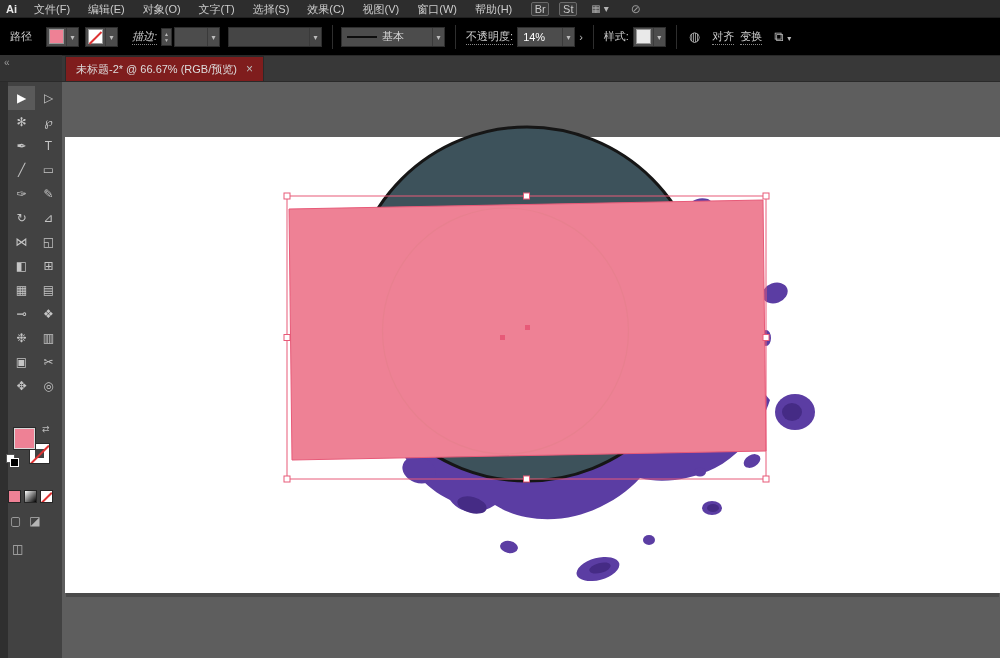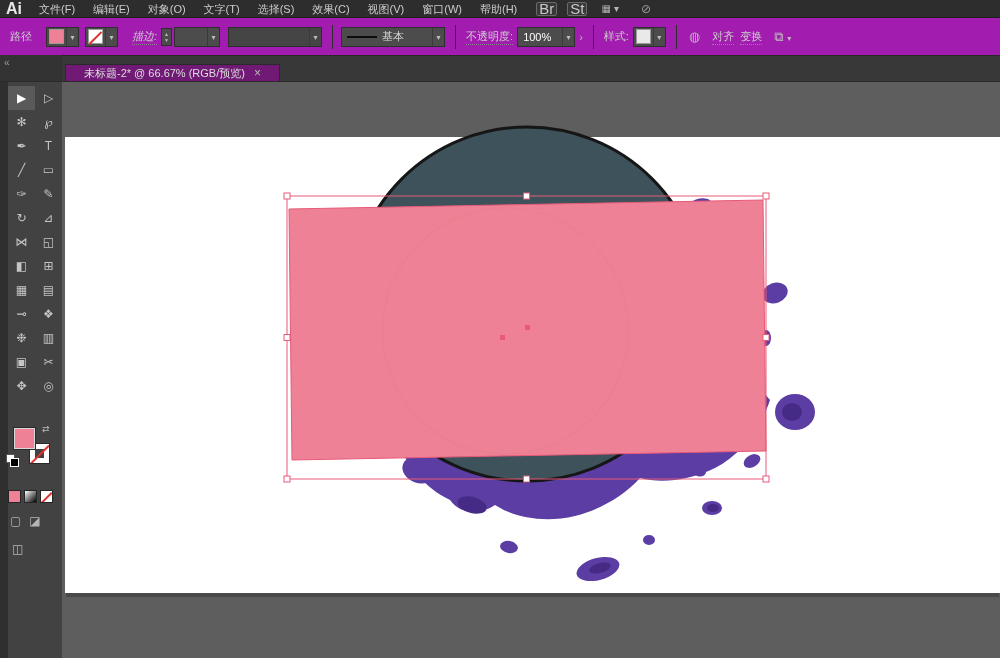--- a/index.html
+++ b/index.html
@@ -4,31 +4,31 @@
 <style>
   * { margin:0; padding:0; box-sizing:border-box; }
   html,body { width:1000px; height:658px; overflow:hidden; background:#3a3a3a;
               font-family:"Liberation Sans","DejaVu Sans",sans-serif; }
   .app { position:relative; width:1000px; height:658px; background:#3a3a3a; }
 
   
   .menubar { position:absolute; left:0; top:0; width:1000px; height:18px;
              background:#2d2d2d; border-bottom:1px solid #1f1f1f;
              display:flex; align-items:center; color:#cccccc; font-size:11px; }
-  .ai-logo { font-weight:bold; font-size:16px; color:#e8e8e8; margin:0 8px 0 6px; }
+  .ai-logo { font-weight:bold; font-size:11px; color:#e8e8e8; margin:0 8px 0 6px; }
   .menu-item { padding:8px 9px; line-height:18px; cursor:default; }
   .mini-btn { height:14px; min-width:18px; padding:0 2px; margin-left:10px;
-              border:1px solid #6a6a6a; border-radius:2px; font-size:15px;
+              border:1px solid #6a6a6a; border-radius:2px; font-size:11px;
               line-height:12px; text-align:center; color:#c8c8c8; background:#383838; }
   .ws-switcher { margin-left:14px; display:flex; align-items:center; gap:3px; color:#b5b5b5; font-size:10px; }
   .cs-live { margin-left:22px; color:#9a9a9a; font-size:12px; }
 
   
   .controlbar { position:absolute; left:0; top:18px; width:1000px; height:38px;
-                background:#a21caf; border-bottom:1px solid #282828;
+                background:#000000; border-bottom:1px solid #282828;
                 display:flex; align-items:center; color:#cccccc; font-size:11px; }
   .cb-label { margin-left:10px; white-space:nowrap; }
   .cb-label.linked { border-bottom:1px dotted #8a8a8a; }
   .dd { height:20px; background:#4c4c4c; border:1px solid #2e2e2e;
         display:flex; align-items:center; color:#d5d5d5; }
   .dd .caret { width:12px; text-align:center; font-size:8px; color:#bdbdbd;
                border-left:1px solid #3a3a3a; align-self:stretch; line-height:19px; }
   .dd.disabled { background:#454545; color:#7a7a7a; }
   .sw { width:15px; height:15px; border:1px solid #9a9a9a; position:relative; background:#fff; }
   .sw.pink { background:#ee8195; }
@@ -39,22 +39,22 @@
              font-size:5px; color:#bbb; line-height:6px; }
   .sep { width:1px; height:24px; background:#2e2e2e; margin-left:10px; }
   .brush-line { width:30px; height:2px; background:#0d0d0d; margin:0 5px; }
   .cb-icon { margin-left:12px; font-size:13px; color:#bdbdbd; }
 
   
   .tabbar { position:absolute; left:0; top:56px; width:1000px; height:26px;
             background:#383838; border-bottom:1px solid #2a2a2a; display:flex; align-items:flex-end; }
   .tab-left-stub { width:62px; height:26px; background:#333333; color:#9a9a9a;
                    font-size:10px; padding:2px 0 0 4px; }
-  .doc-tab { height:17px; margin-left:3px; background:#701a75; border:1px solid #2a2a2a; border-bottom:none;
-             display:flex; align-items:center; padding:0 18px; color:#dddddd; font-size:11px; gap:9px; }
+  .doc-tab { height:25px; margin-left:3px; background:#7f1d1d; border:1px solid #2a2a2a; border-bottom:none;
+             display:flex; align-items:center; padding:0 10px; color:#dddddd; font-size:11px; gap:9px; }
   .tab-close { color:#bbbbbb; font-size:12px; cursor:default; }
 
   
   .main { position:absolute; left:0; top:82px; width:1000px; height:576px; display:flex; }
 
   
   .toolbar { position:relative; width:62px; height:576px; background:#424242; flex:none; }
   .dock-edge { position:absolute; left:0; top:0; width:8px; height:576px; background:#2f2f2f; }
   .tools { position:absolute; left:8px; top:4px; display:grid; grid-template-columns:27px 27px; }
   .tool { width:27px; height:24px; line-height:24px; text-align:center;
@@ -147,21 +147,21 @@
       <span class="brush-line"></span>
       <span style="flex:1;">基本</span>
       <span class="caret">▾</span>
     </div>
 
     <div class="sep"></div>
 
     <span class="cb-label linked">不透明度:</span>
 
     <div class="dd" style="margin-left:4px; width:58px;">
-      <span style="flex:1; padding-left:5px; color:#ffffff;">100%</span>
+      <span style="flex:1; padding-left:5px; color:#ffffff;">14%</span>
       <span class="caret">▾</span>
     </div>
 
     <span style="margin-left:4px; color:#bdbdbd;">›</span>
 
     <div class="sep"></div>
 
     <span class="cb-label">样式:</span>
 
     <div class="dd" style="margin-left:4px;">

